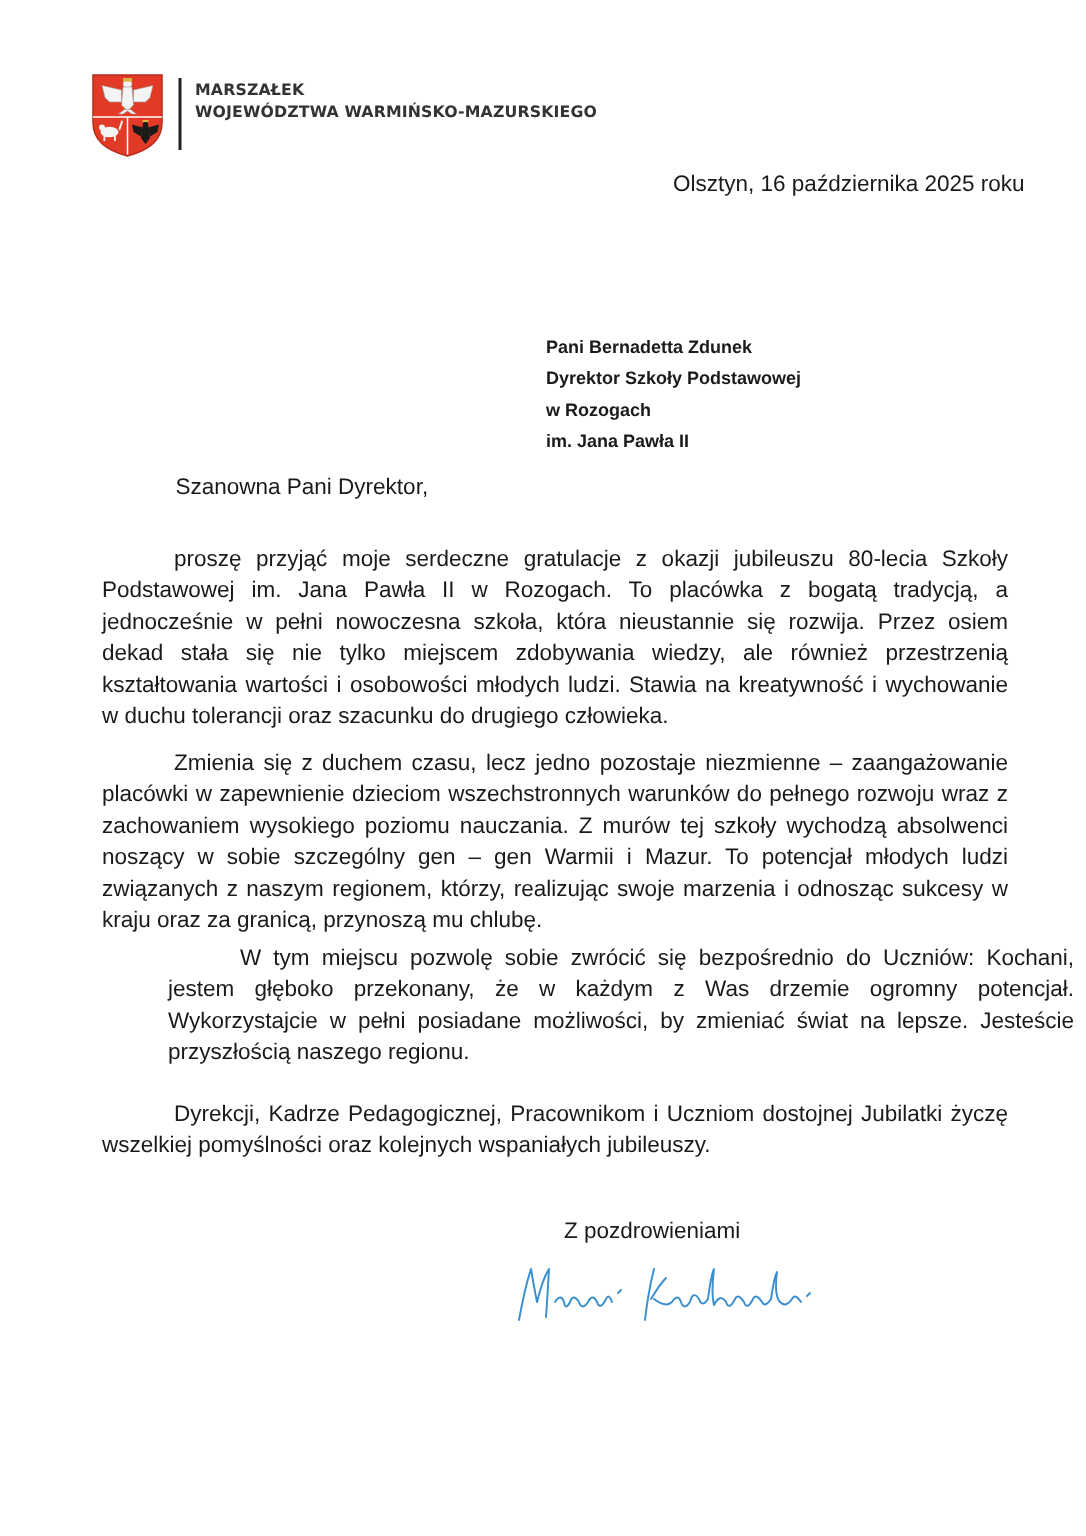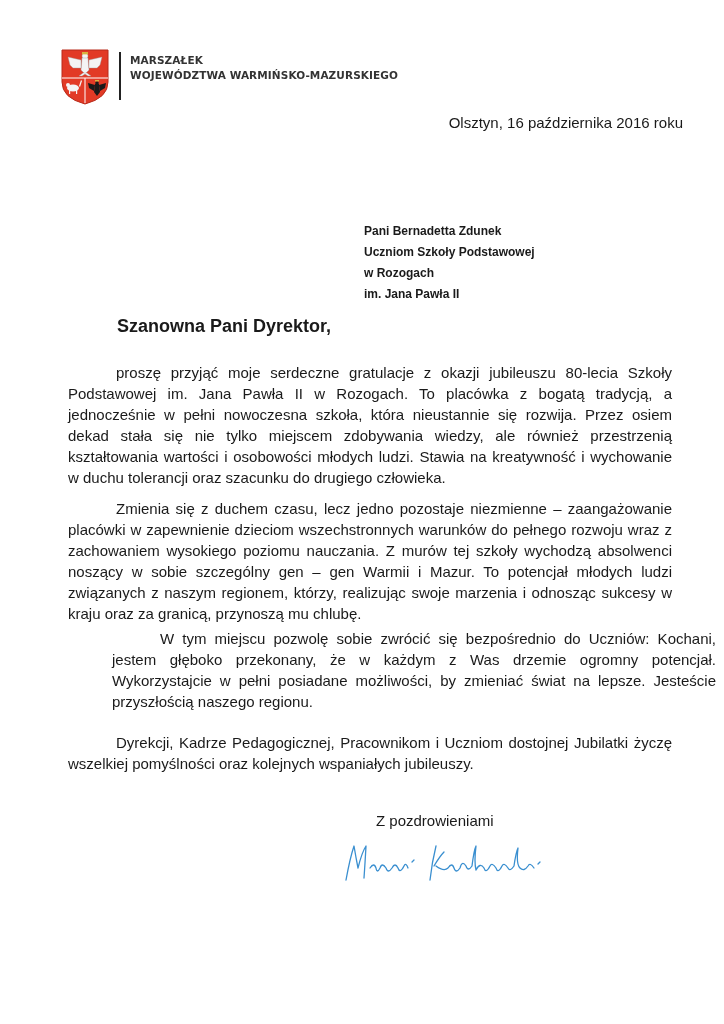--- a/index.html
+++ b/index.html
@@ -8,21 +8,21 @@
     font-family: "Liberation Sans", sans-serif; color: #1a1a1a;
   }
   .header { position: absolute; left: 60px; top: 48px; display: flex; align-items: flex-start; justify-content: center; }
   .emblem { width: 50px; height: 58px; }
   .vbar { width: 2px; height: 48px; background: #222; margin-left: 9px; margin-top: 4px; }
   .htext { margin-left: 9px; margin-top: 5px; font-family: "DejaVu Sans", sans-serif; }
   .htext .l1, .htext .l2 { font-size: 10.5px; font-weight: bold; color: #333; line-height: 15px; letter-spacing: 0.1px; }
   .htext .l3 { font-size: 10.5px; color: #333; line-height: 15px; }
   .date { position: absolute; right: 41px; top: 114px; font-size: 15px; }
   .recipient { position: absolute; left: 364px; top: 221px; font-size: 12px; font-weight: bold; line-height: 21px; }
-  .salutation { position: absolute; left: 117px; top: 316px; font-size: 18px; font-weight: bold; }
+  .salutation { position: absolute; left: 117px; top: 316px; font-size: 15px; }
   .body { position: absolute; left: 68px; width: 604px; font-size: 15px; line-height: 21px; text-align: justify; }
   .body p { margin: 0; text-indent: 48px; text-align-last: left; }
   .p1 { top: 362px; }
   .p2 { top: 498px; }
   .p3 { top: 628px; margin-left: 44px; }
   .p4 { top: 732px; }
   .closing { position: absolute; left: 376px; top: 812px; font-size: 15px; }
   .signature { position: absolute; left: 340px; top: 838px; width: 230px; height: 50px; }
 </style>
 </head>
@@ -59,25 +59,25 @@
     </g>
     <rect x="35" y="32" width="4" height="1.4" fill="#d9b340"></rect>
   </svg>
   <div class="vbar"></div>
   <div class="htext">
     <div class="l1">MARSZAŁEK</div>
     <div class="l2">WOJEWÓDZTWA WARMIŃSKO-MAZURSKIEGO</div>
   </div>
 </div>
 
-<div class="date">Olsztyn, 16 października 2016 roku</div>
+<div class="date">Olsztyn, 16 października 2025 roku</div>
 
 <div class="recipient">
   <div>Pani Bernadetta Zdunek</div>
-  <div>Uczniom Szkoły Podstawowej</div>
+  <div>Dyrektor Szkoły Podstawowej</div>
   <div>w Rozogach</div>
   <div>im. Jana Pawła II</div>
 </div>
 
 <div class="salutation">Szanowna Pani Dyrektor,</div>
 
 <div class="body p1">
     <p>proszę przyjąć moje serdeczne gratulacje z okazji jubileuszu 80-lecia Szkoły Podstawowej im. Jana Pawła II w Rozogach. To placówka z bogatą tradycją, a jednocześnie w pełni nowoczesna szkoła, która nieustannie się rozwija. Przez osiem dekad stała się nie tylko miejscem zdobywania wiedzy, ale również przestrzenią kształtowania wartości i osobowości młodych ludzi. Stawia na kreatywność i wychowanie w duchu tolerancji oraz szacunku do drugiego człowieka.</p>
   </div>
 <div class="body p2">

